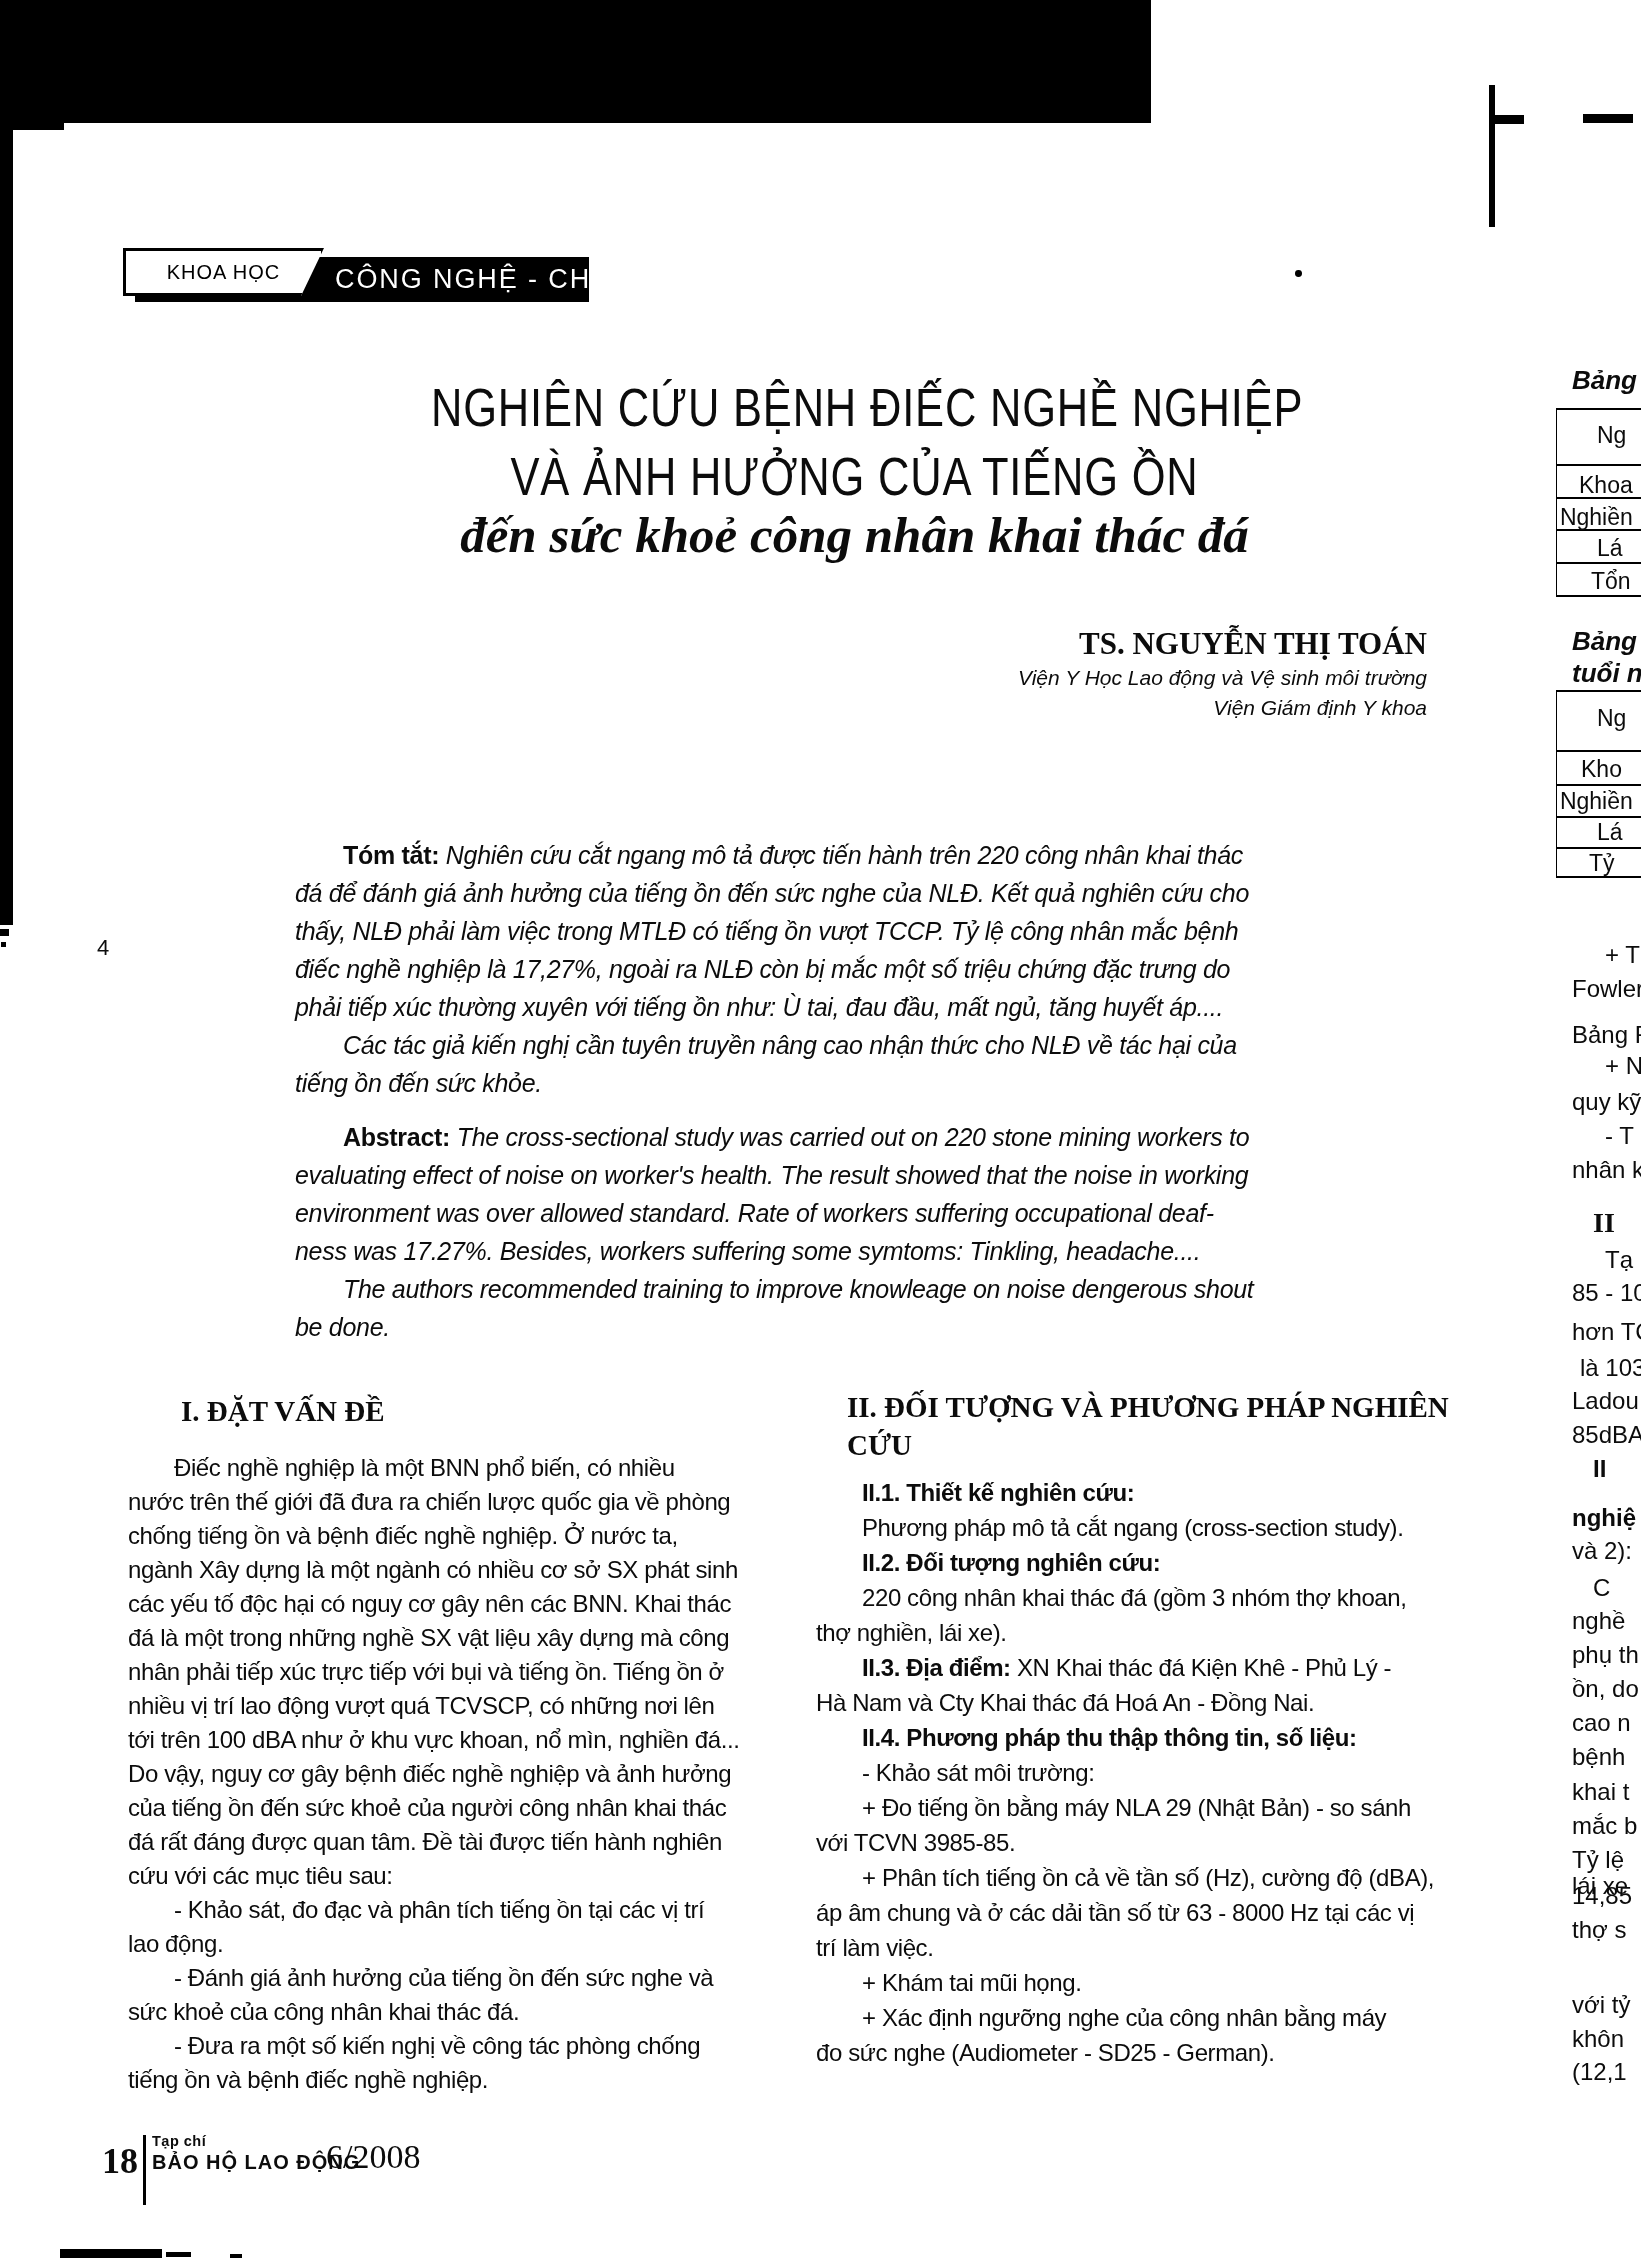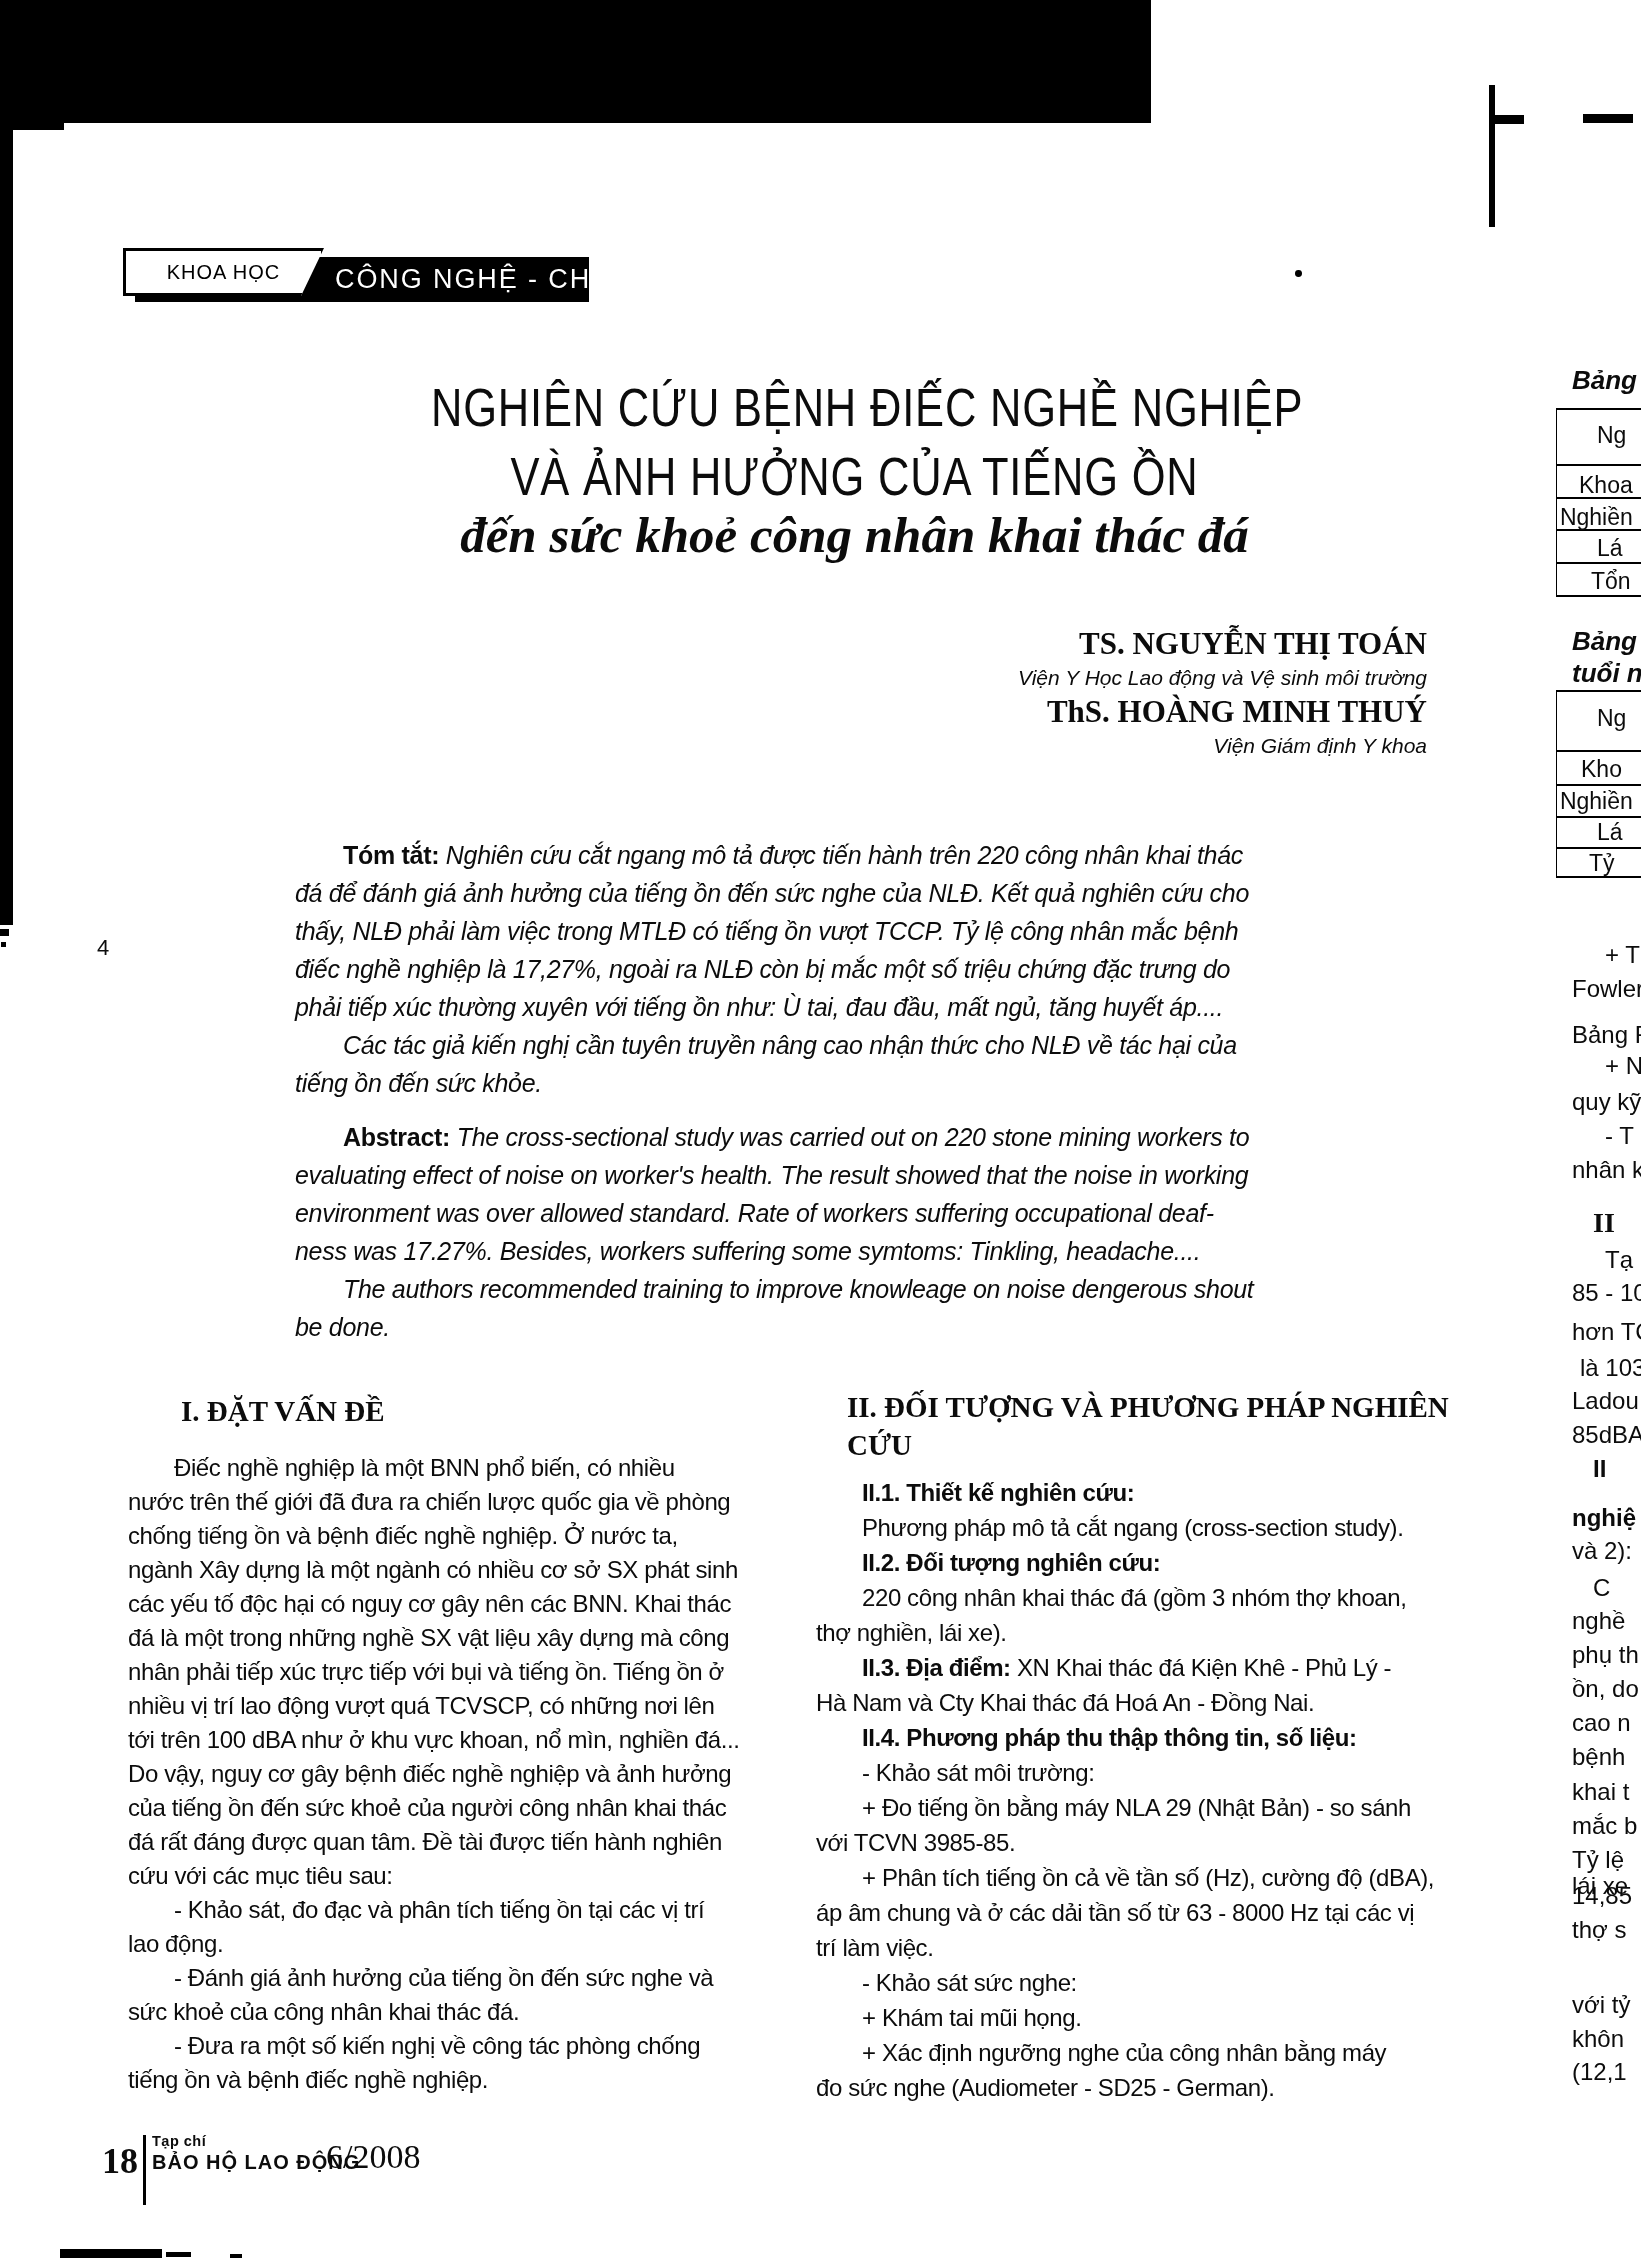--- a/index.html
+++ b/index.html
@@ -91,21 +91,20 @@
   <div class="badge-white">KHOA HỌC</div>
 </div>
 
 <div class="title-line title-sans" style="top:377px;">NGHIÊN CỨU BỆNH ĐIẾC NGHỀ NGHIỆP</div>
 <div class="title-line title-sans" style="top:446px;">VÀ ẢNH HƯỞNG CỦA TIẾNG ỒN</div>
 <div class="title-line title-serif" style="top:506px;">đến sức khoẻ công nhân khai thác đá</div>
 
 <div class="authors">
   <div class="author-name">TS. NGUYỄN THỊ TOÁN</div>
   <div class="author-affil">Viện Y Học Lao động và Vệ sinh môi trường</div>
-  <div class="author-name">ThS. HOÀNG MINH THUÝ</div>
   <div class="author-affil">Viện Giám định Y khoa</div>
 </div>
 
 <div id="tomtat" class="abs-block">
     <div class="ln ind"><b>Tóm tắt:</b> Nghiên cứu cắt ngang mô tả được tiến hành trên 220 công nhân khai thác</div>
     <div class="ln">đá để đánh giá ảnh hưởng của tiếng ồn đến sức nghe của NLĐ. Kết quả nghiên cứu cho</div>
     <div class="ln">thấy, NLĐ phải làm việc trong MTLĐ có tiếng ồn vượt TCCP. Tỷ lệ công nhân mắc bệnh</div>
     <div class="ln">điếc nghề nghiệp là 17,27%, ngoài ra NLĐ còn bị mắc một số triệu chứng đặc trưng do</div>
     <div class="ln">phải tiếp xúc thường xuyên với tiếng ồn như: Ù tai, đau đầu, mất ngủ, tăng huyết áp....</div>
     <div class="ln ind">Các tác giả kiến nghị cần tuyên truyền nâng cao nhận thức cho NLĐ về tác hại của</div>
@@ -156,21 +155,20 @@
     <div class="ln">thợ nghiền, lái xe).</div>
     <div class="ln ind"><b>II.3. Địa điểm:</b> XN Khai thác đá Kiện Khê - Phủ Lý -</div>
     <div class="ln">Hà Nam và Cty Khai thác đá Hoá An - Đồng Nai.</div>
     <div class="ln ind"><b>II.4. Phương pháp thu thập thông tin, số liệu:</b></div>
     <div class="ln ind">- Khảo sát môi trường:</div>
     <div class="ln ind">+ Đo tiếng ồn bằng máy NLA 29 (Nhật Bản) - so sánh</div>
     <div class="ln">với TCVN 3985-85.</div>
     <div class="ln ind">+ Phân tích tiếng ồn cả về tần số (Hz), cường độ (dBA),</div>
     <div class="ln">áp âm chung và ở các dải tần số từ 63 - 8000 Hz tại các vị</div>
     <div class="ln">trí làm việc.</div>
-    <div class="ln ind">- Khảo sát sức nghe:</div>
     <div class="ln ind">+ Khám tai mũi họng.</div>
     <div class="ln ind">+ Xác định ngưỡng nghe của công nhân bằng máy</div>
     <div class="ln">đo sức nghe (Audiometer - SD25 - German).</div>
   </div>
 
 <div class="frag-label" style="left:1572px;top:365px;">Bảng 1:T</div>
 <div class="frag-table" style="left:1556px;top:408px;height:189px;">
   <div class="tline" style="top:0;"></div>
   <div class="tline" style="top:56px;"></div>
   <div class="tline" style="top:89px;"></div>

